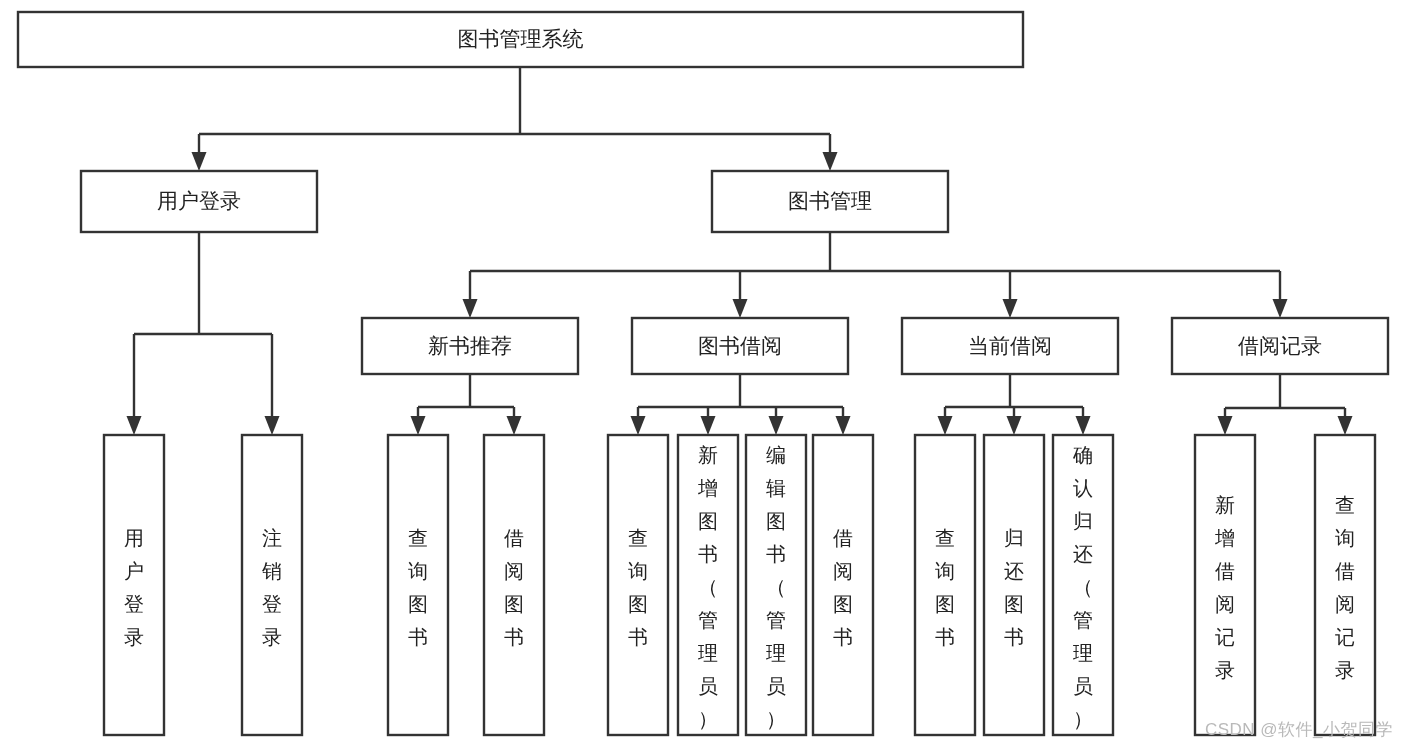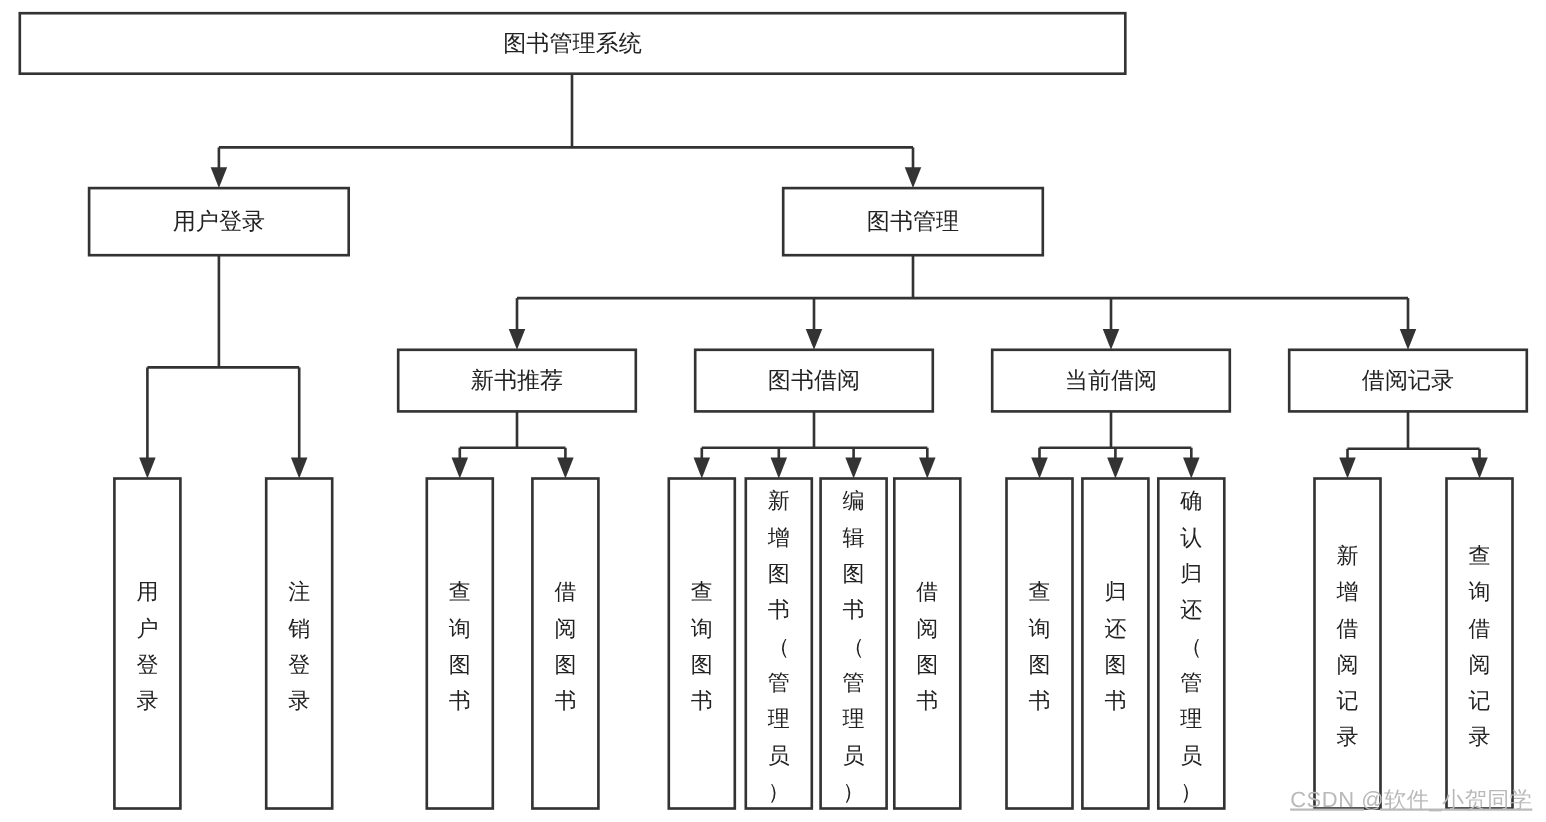--- a/index.html
+++ b/index.html
@@ -53,26 +53,25 @@
     font-family: "Liberation Sans", "DejaVu Sans", sans-serif;
     font-size: 20px;
     fill: #222222;
     text-anchor: middle;
   }
   .watermark {
     position: absolute;
     right: 12px;
     bottom: 6px;
     font-family: "Liberation Sans", "DejaVu Sans", sans-serif;
-    font-size: 20px;
+    font-size: 17px;
     color: #b9b9b9;
     white-space: nowrap;
     letter-spacing: 0.5px;
     user-select: none;
-    text-decoration: underline;
   }
 </style>
 </head>
 <body>
 
 <div id="diagram-root">
   <svg id="tree-svg" viewBox="0 0 1405 747" xmlns="http://www.w3.org/2000/svg">
     <g id="connectors-layer">
         <g>
           <path class="connector" d="M 520 67 L 520 134"></path>

